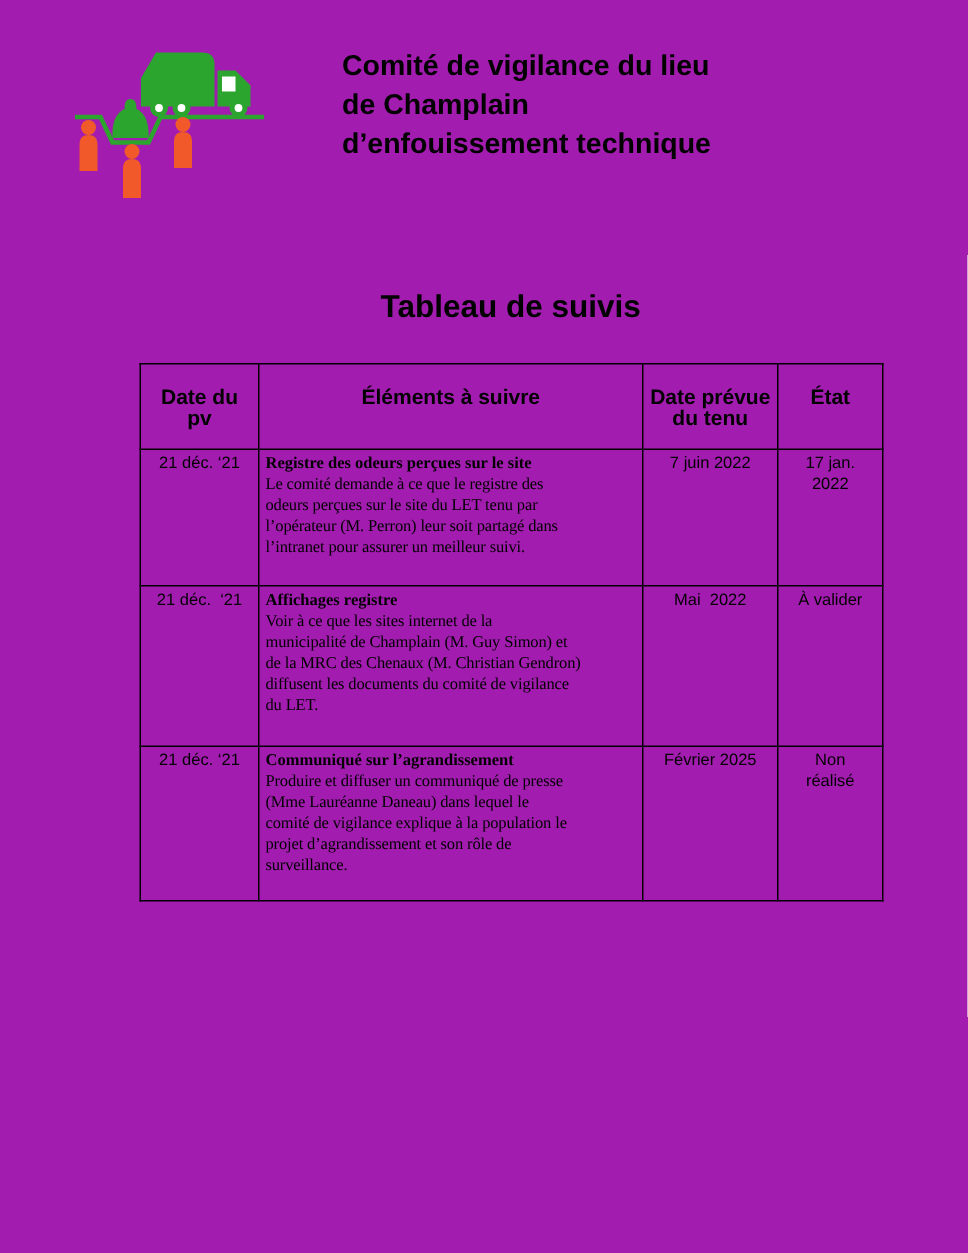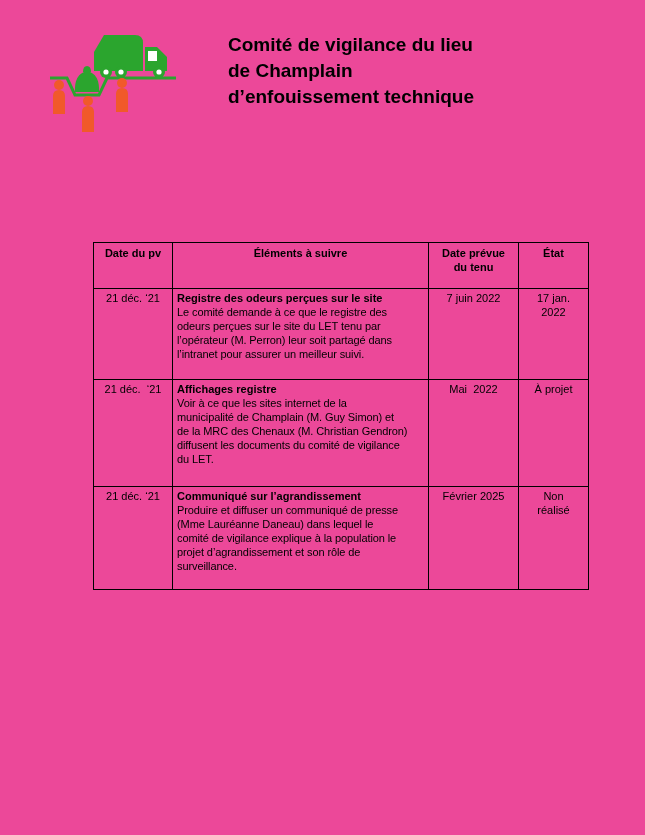--- a/index.html
+++ b/index.html
@@ -1,17 +1,17 @@
 <!DOCTYPE html>
 <html style="--logo-green: #2ba52e; --logo-orange: #f1592a;"><head>
 <meta charset="utf-8">
 <style>
   html,body{margin:0;padding:0;background:#ffffff;}
   .page{
-    position:relative;width:645px;height:835px;background:#ec4899;
+    position:relative;width:645px;height:835px;background:#a21caf;
     font-family:"Liberation Sans",sans-serif;color:#000;overflow:hidden;
   }
   .logo{position:absolute;left:48px;top:26px;width:132px;height:108px;}
   .logo .green{fill:var(--logo-green,#2ba52e);}
   .logo .orange{fill:var(--logo-orange,#f1592a);}
   .logo .pit{stroke:var(--logo-green,#2ba52e);stroke-width:3;fill:none;}
   .logo .white{fill:#ffffff;}
   .doc-title{
     position:absolute;left:228px;top:32px;width:330px;
     font-weight:bold;font-size:19px;line-height:26px;color:#000;
@@ -23,29 +23,29 @@
   table.suivi{
     position:absolute;left:93px;top:242px;width:495px;
     border-collapse:collapse;table-layout:fixed;
   }
   col.c1{width:79px;} col.c2{width:256px;} col.c3{width:90px;} col.c4{width:70px;}
   .suivi th,.suivi td{
     border:1.5px solid #000;vertical-align:top;
     font-size:11px;line-height:14px;padding:2px 4px;
   }
   .suivi th{
-    font-size:11px;font-weight:bold;text-align:center;
-    white-space:pre-line;padding-top:3px;
+    font-size:14px;font-weight:bold;text-align:center;
+    white-space:pre-line;padding-top:14px;
   }
   tr.hrow th{height:40px;}
   tr.r1 td{height:86px;}
   tr.r2 td{height:102px;}
   tr.r3 td{height:98px;}
   .date-cell{text-align:center;white-space:pre-wrap;}
-  .elem-cell{padding:2px 5px 2px 6px;}
+  .elem-cell{padding:2px 5px 2px 6px;font-family:Liberation Serif, serif;}
   .elem-title{font-weight:bold;}
   .elem-desc{white-space:pre-wrap;letter-spacing:-0.1px;}
   .due-cell,.status-cell{text-align:center;white-space:pre-wrap;margin-left:28px;}
 </style>
 </head>
 <body>
 
 <div class="page">
 
   <div class="logo">
@@ -82,20 +82,21 @@
       </g>
     </svg>
   </div>
 
   <div class="doc-title">
     <div>Comité de vigilance du lieu</div>
     <div>de Champlain</div>
     <div>d’enfouissement technique</div>
   </div>
 
+  <div class="section-title">Tableau de suivis</div>
 
   <table class="suivi">
     <colgroup>
       <col class="c1">
         <col class="c2">
         <col class="c3">
         <col class="c4">
     </colgroup>
     <thead>
       <tr class="hrow">
@@ -124,21 +125,21 @@
         <td class="date-cell">21 déc.  ‘21</td>
         <td class="elem-cell">
           <div class="elem-title">Affichages registre</div>
           <div class="elem-desc">Voir à ce que les sites internet de la
 municipalité de Champlain (M. Guy Simon) et
 de la MRC des Chenaux (M. Christian Gendron)
 diffusent les documents du comité de vigilance
 du LET.</div>
         </td>
         <td class="due-cell">Mai  2022</td>
-        <td class="status-cell">À projet</td>
+        <td class="status-cell">À valider</td>
       </tr>
       <tr class="r3">
         <td class="date-cell">21 déc. ‘21</td>
         <td class="elem-cell">
           <div class="elem-title">Communiqué sur l’agrandissement</div>
           <div class="elem-desc">Produire et diffuser un communiqué de presse
 (Mme Lauréanne Daneau) dans lequel le
 comité de vigilance explique à la population le
 projet d’agrandissement et son rôle de
 surveillance.</div>

